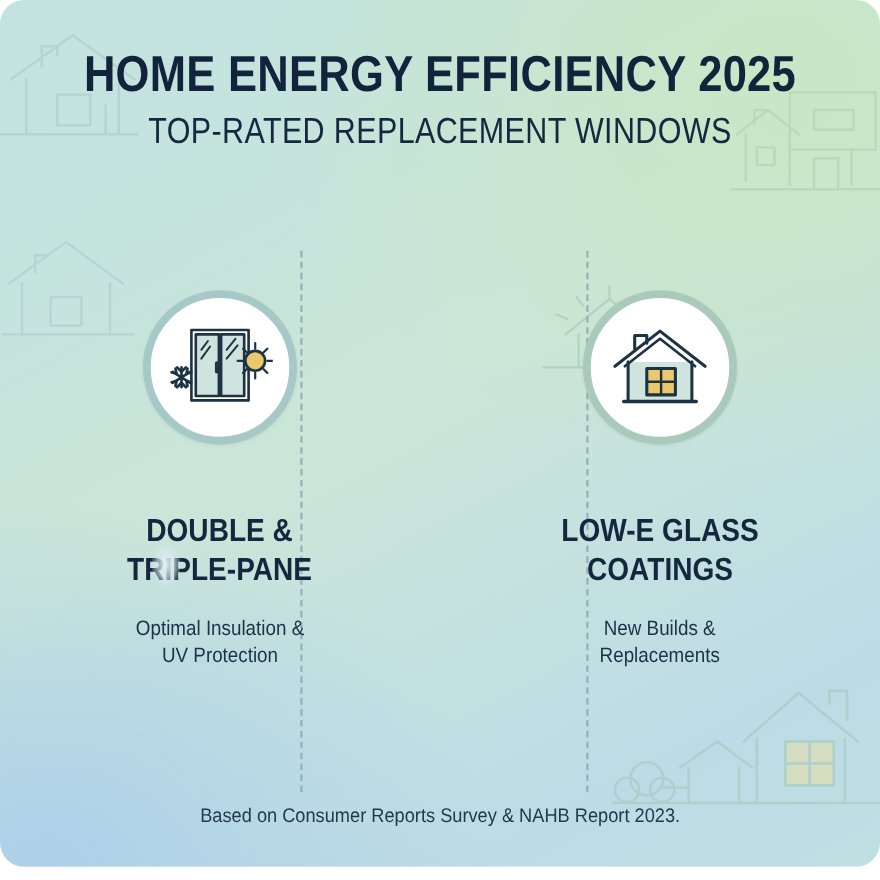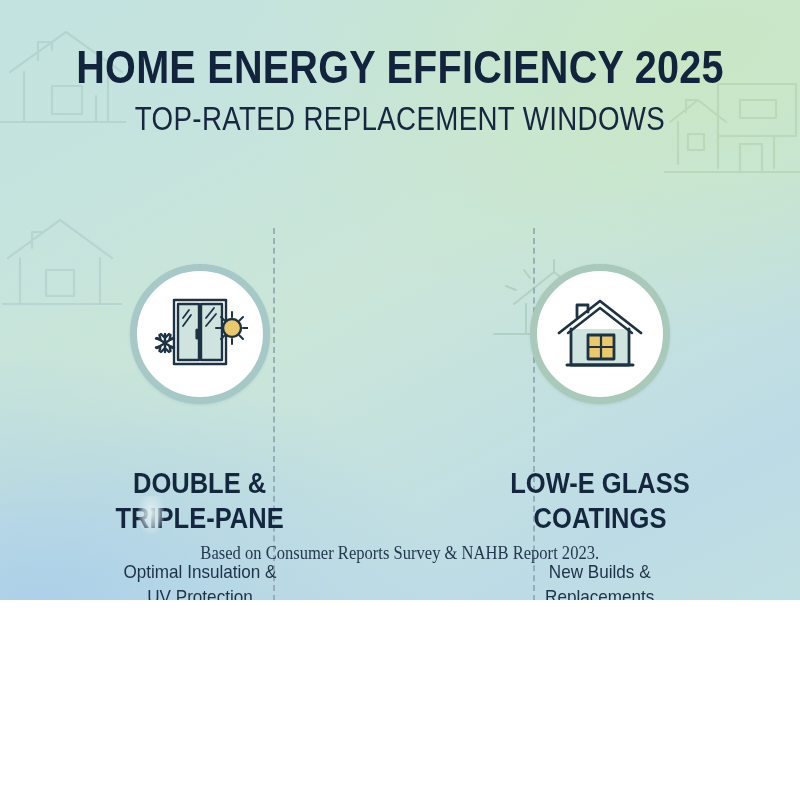--- a/index.html
+++ b/index.html
@@ -6,26 +6,27 @@
   * { margin:0; padding:0; box-sizing:border-box; }
 
   html, body {
     width:800px; height:800px;
     font-family:"Liberation Sans", sans-serif;
     overflow:hidden;
   }
 
   #infographic {
     position:relative;
-    width:800px; height:600px;
+    width:800px; height:788px;
     background:
       radial-gradient(ellipse 95% 75% at 88% 8%,  rgba(201,231,196,0.95) 0%, rgba(201,231,196,0.0) 62%),
       radial-gradient(ellipse 85% 70% at 5% 100%, rgba(171,207,234,0.95) 0%, rgba(171,207,234,0.0) 60%),
       linear-gradient(152deg, #c3e3e1 0%, #c6e4dd 26%, #cbe6d8 46%, #c4e1e0 66%, #bddbe6 84%, #c0dfe2 100%);
     overflow:hidden;
+    border-radius:22px;
   }
 
   
   .bg-art { position:absolute; pointer-events:none; }
   .bg-art svg { display:block; }
 
   #bg-house-topleft   { left:-4px;  top:16px;  }
   #bg-house-topright  { left:664px; top:78px;  }
   #bg-house-midleft   { left:2px;   top:212px; }
   #bg-house-center    { left:486px; top:248px; }
@@ -111,21 +112,21 @@
     position:absolute; left:138px; top:496px;
     width:26px; height:38px;
     background:radial-gradient(ellipse at 50% 45%, rgba(228,240,244,0.96) 0%, rgba(214,232,238,0.62) 46%, rgba(200,224,232,0.0) 78%);
     pointer-events:none;
   }
 
   
   #footer {
     position:absolute; left:0; bottom:36px; width:800px;
     text-align:center;
-    font-family:Liberation Serif, serif;
+    font-family:Liberation Sans, sans-serif;
     font-size:18px; color:#24384d;
   }
   #footer span { display:inline-block; transform:scaleX(0.92); }
 </style>
 </head>
 <body>
 
 <div id="infographic">
 
   <div class="bg-art" id="bg-house-topleft">

